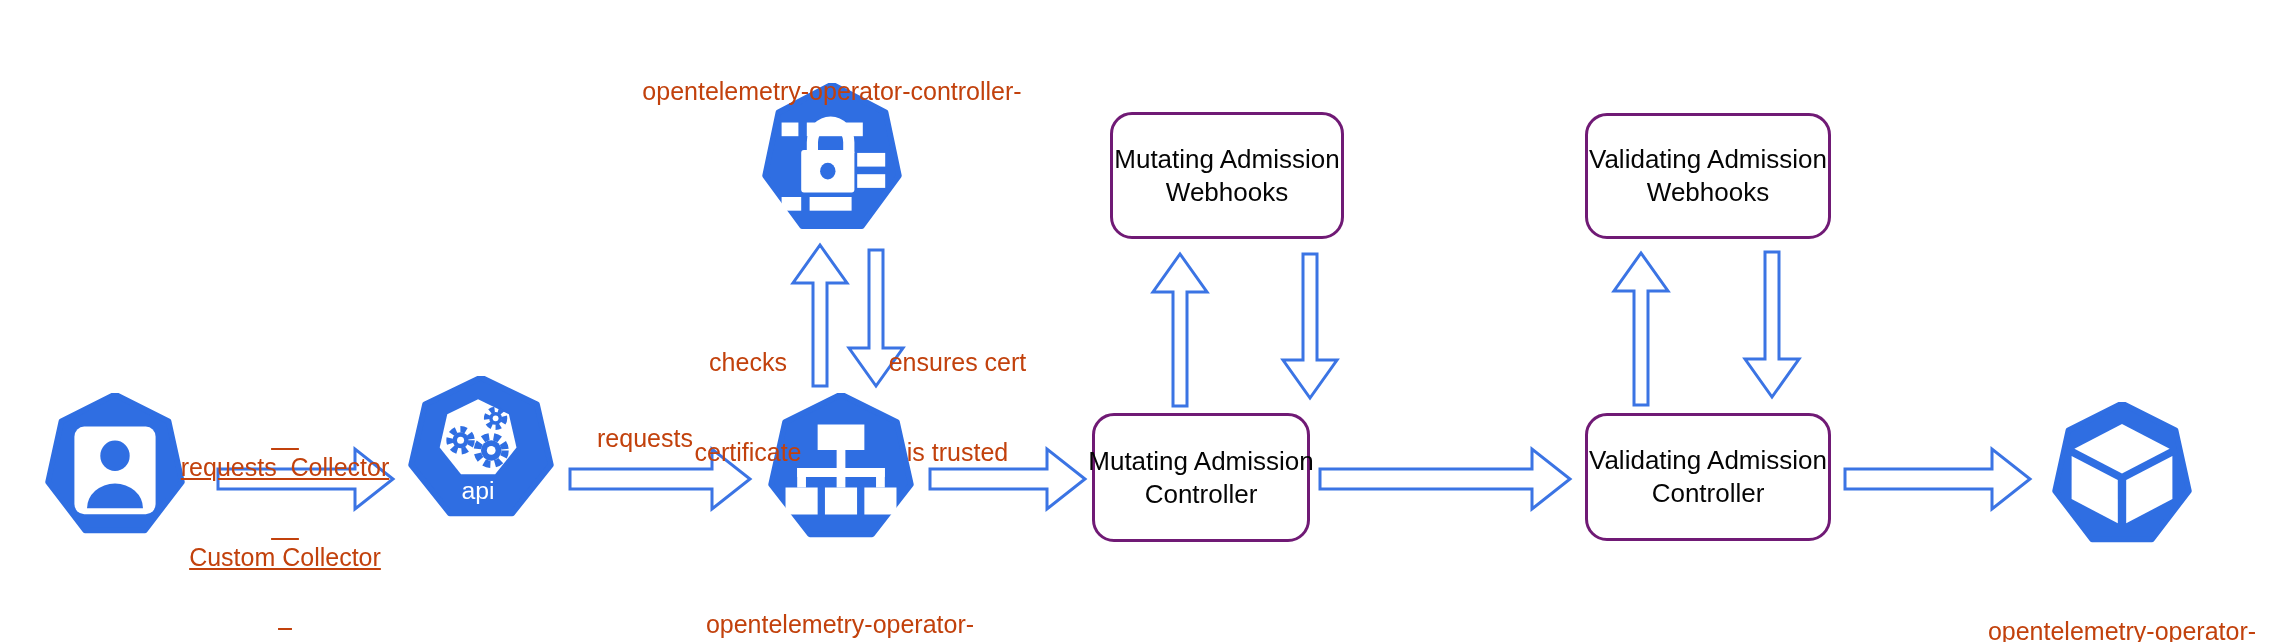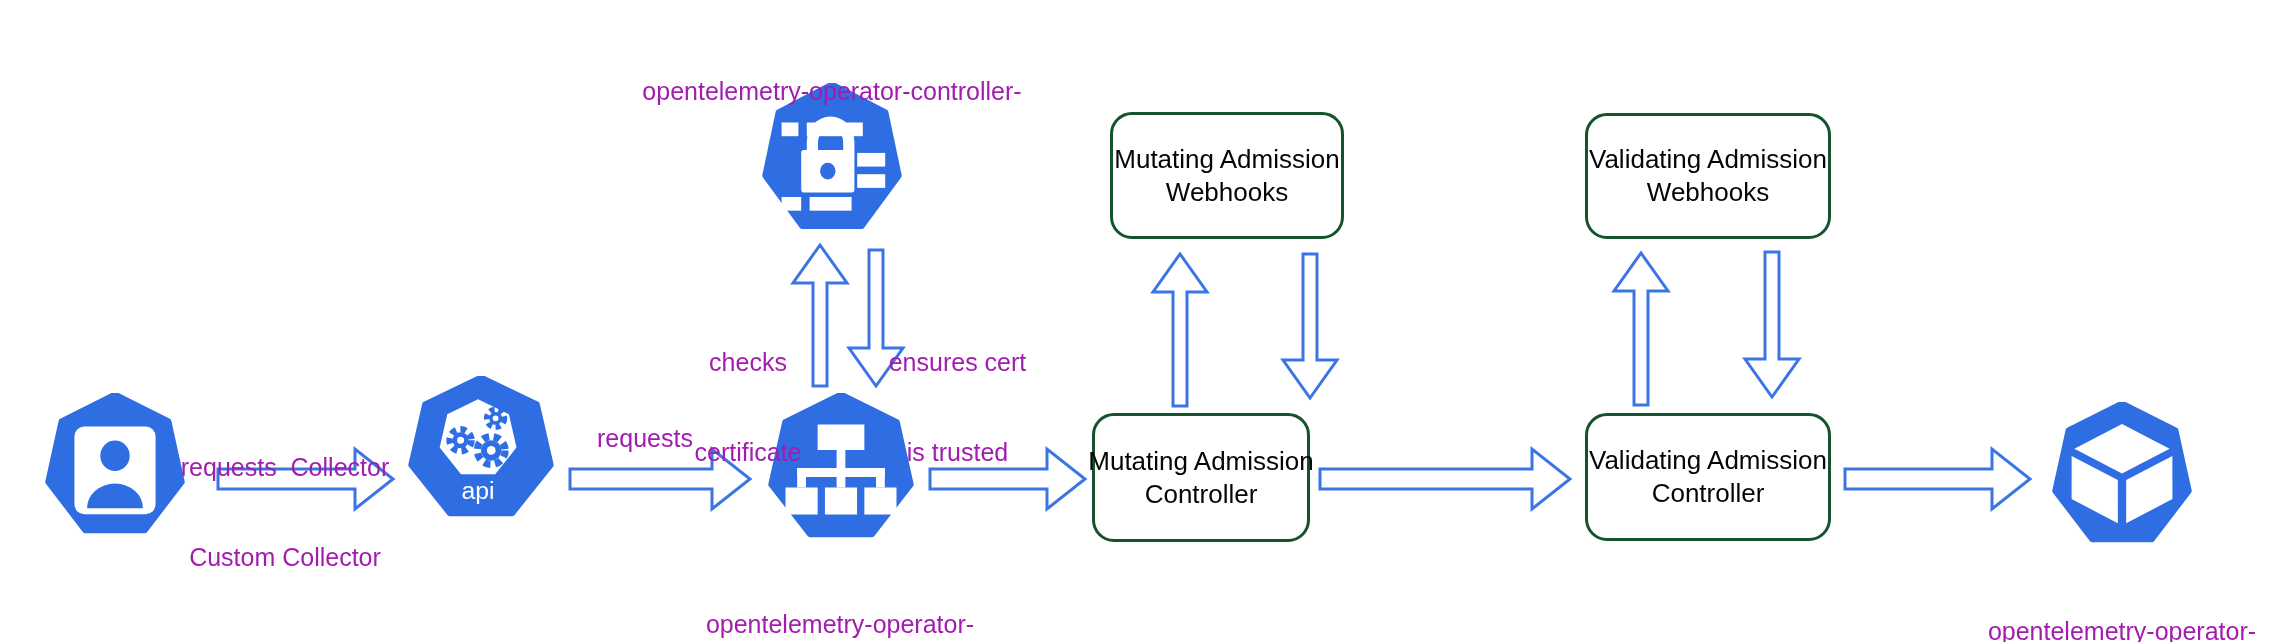--- a/index.html
+++ b/index.html
@@ -19,29 +19,29 @@
   }
   .node {
     position: absolute;
     z-index: 2;
   }
   .node svg { display: block; width: 100%; height: 100%; }
   .label {
     position: absolute;
     z-index: 3;
     text-align: center;
-    color: #a21caf;
+    color: #c2410c;
     font-size: 25px;
     line-height: 30px;
     white-space: pre;
   }
   .box {
     position: absolute;
     z-index: 2;
-    border: 3px solid #14532d;
+    border: 3px solid #701a75;
     border-radius: 22px;
     background: #ffffff;
     display: flex;
     flex-direction: column;
     align-items: center;
     justify-content: center;
     text-align: center;
     color: #050505;
     font-size: 26px;
     line-height: 33px;
@@ -155,21 +155,21 @@
 
   <div class="box" style="left:1585px; top:413px; width:240px; height:122px;">
     <div>Validating Admission</div>
     <div>Controller</div>
   </div>
 
   <div class="label" style="left:632px; top:16px; width:400px;">
     <div>opentelemetry-operator-controller-</div>
   </div>
 
-  <div class="label" style="left:135px; top:392px; width:300px;">
+  <div class="label" style="left:135px; top:392px; width:300px;text-decoration:underline;">
     <div>requests  Collector</div>
     <div>Custom Collector</div>
   </div>
 
   <div class="label" style="left:570px; top:423px; width:150px;">requests</div>
 
   <div class="label" style="left:648px; top:287px; width:200px;text-align:center;">
     <div>checks</div>
     <div>certificate</div>
   </div>

